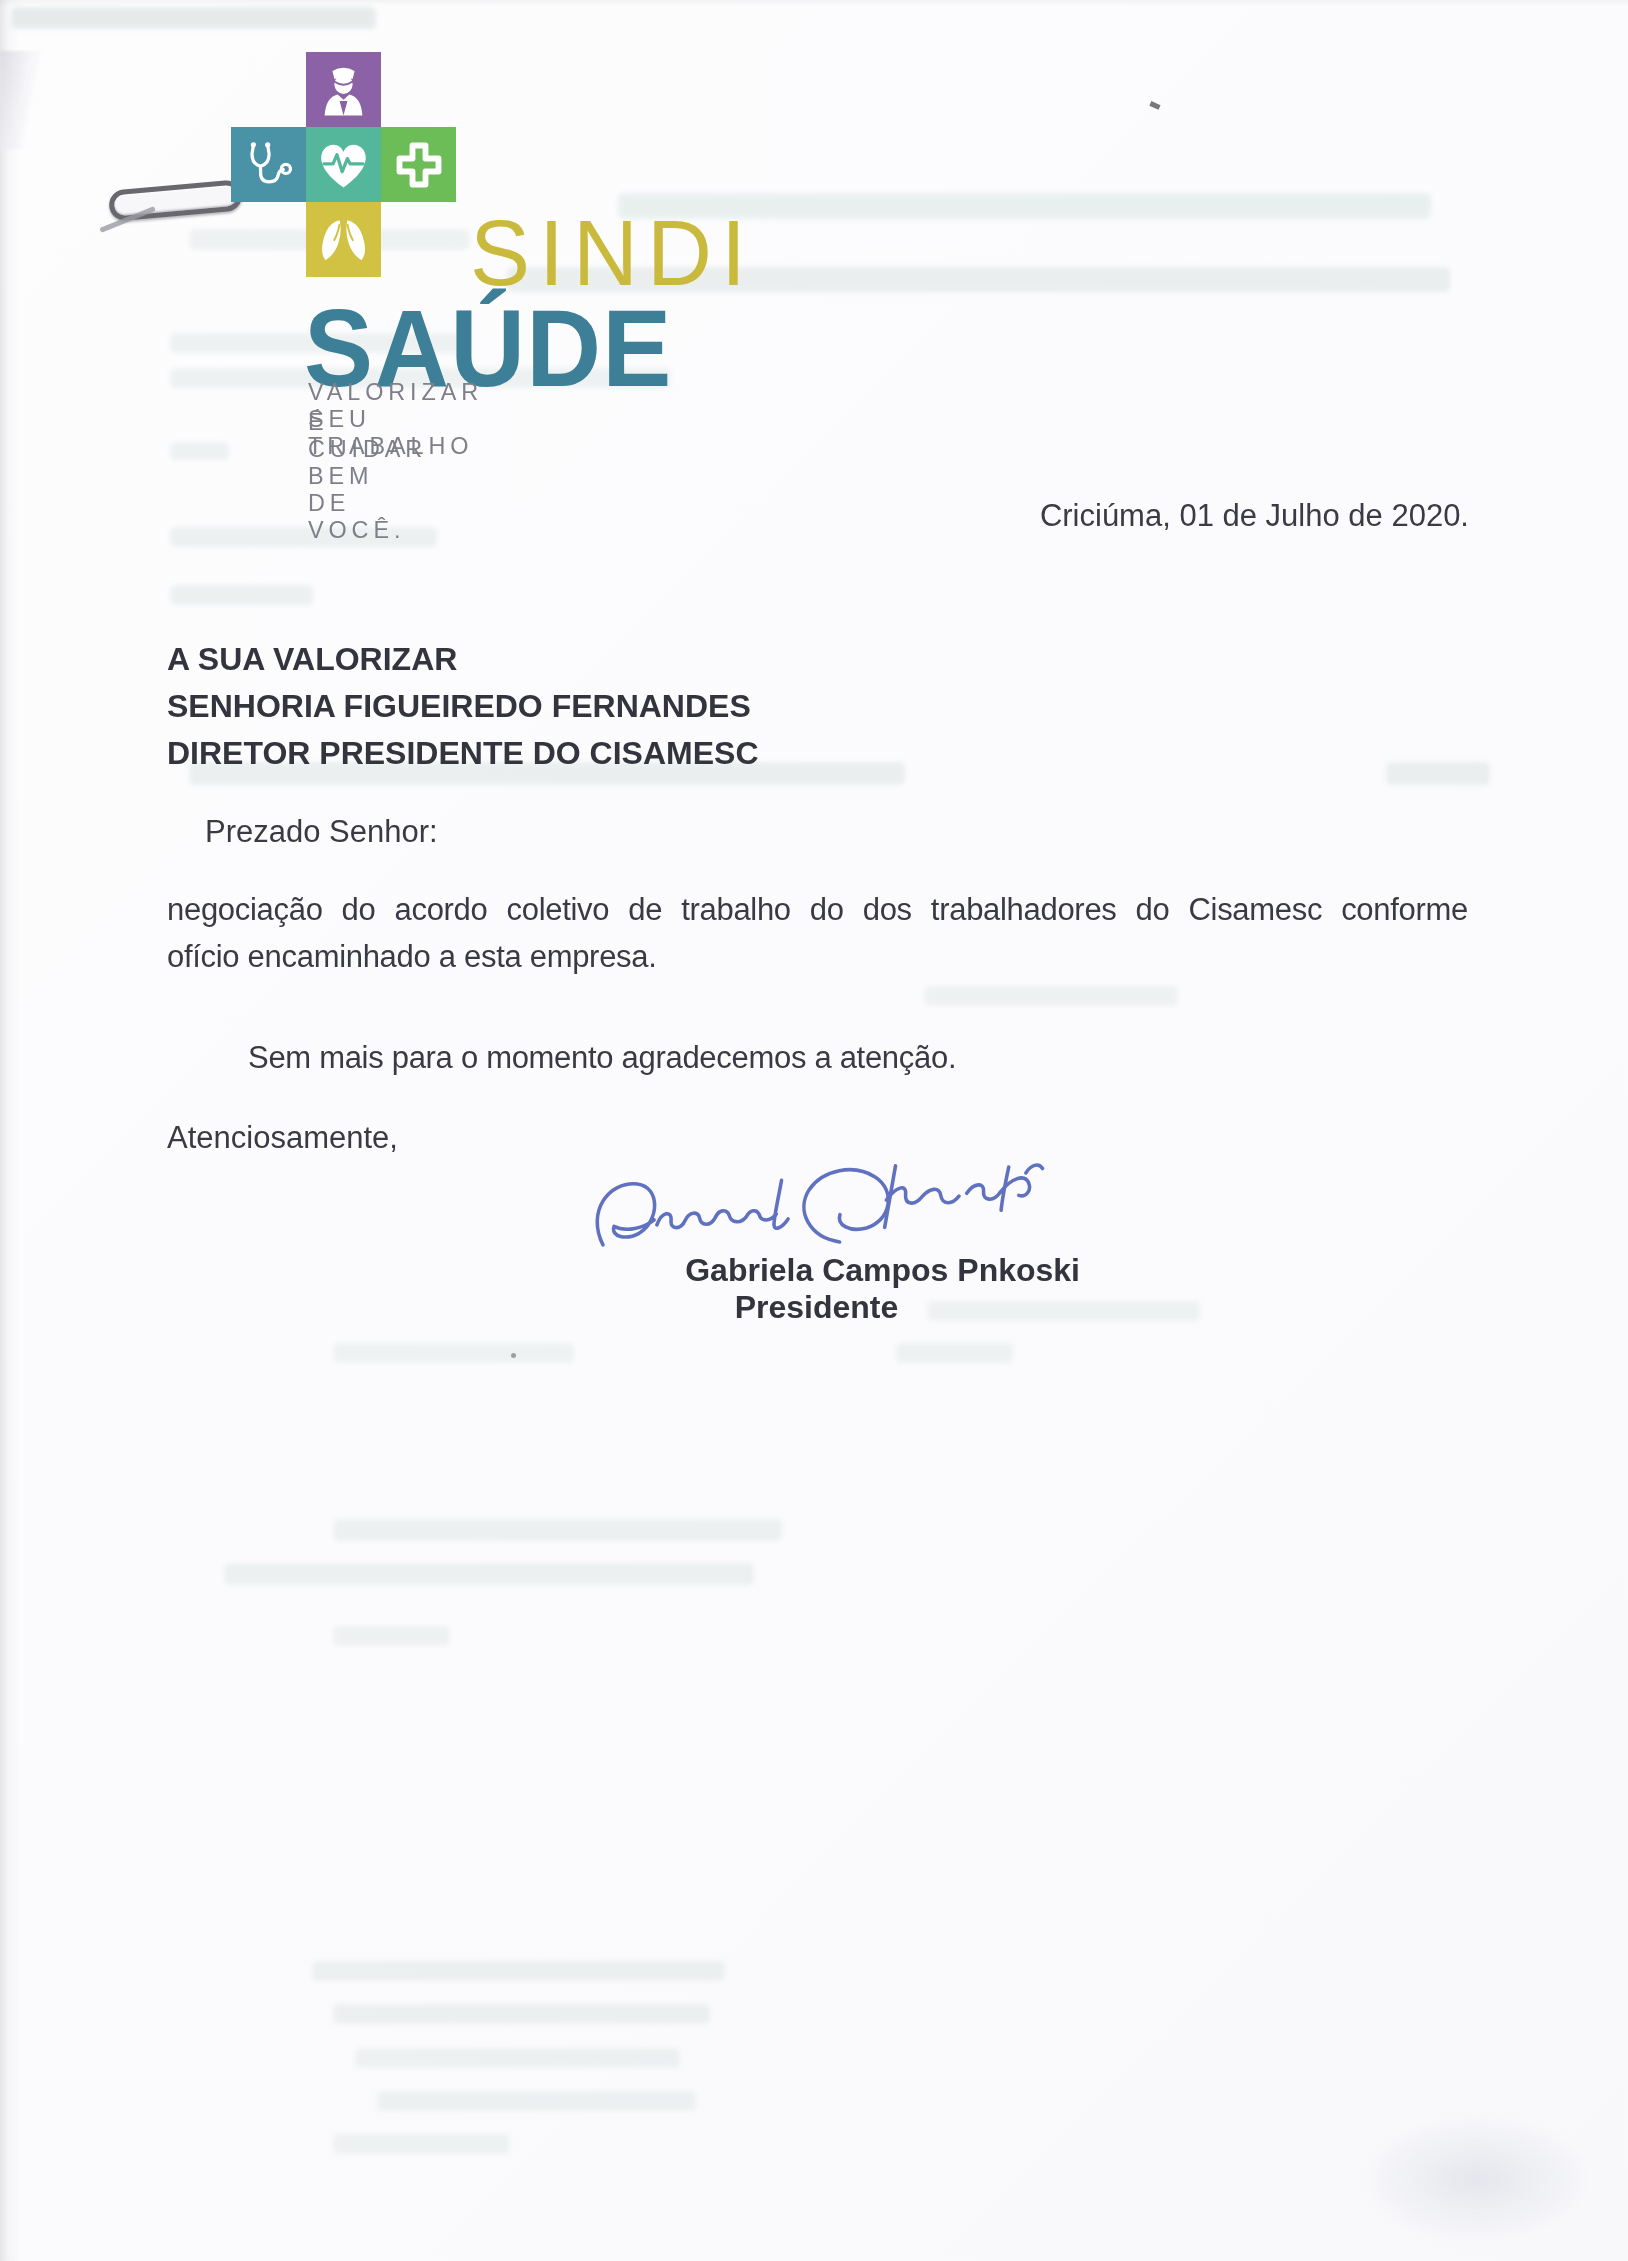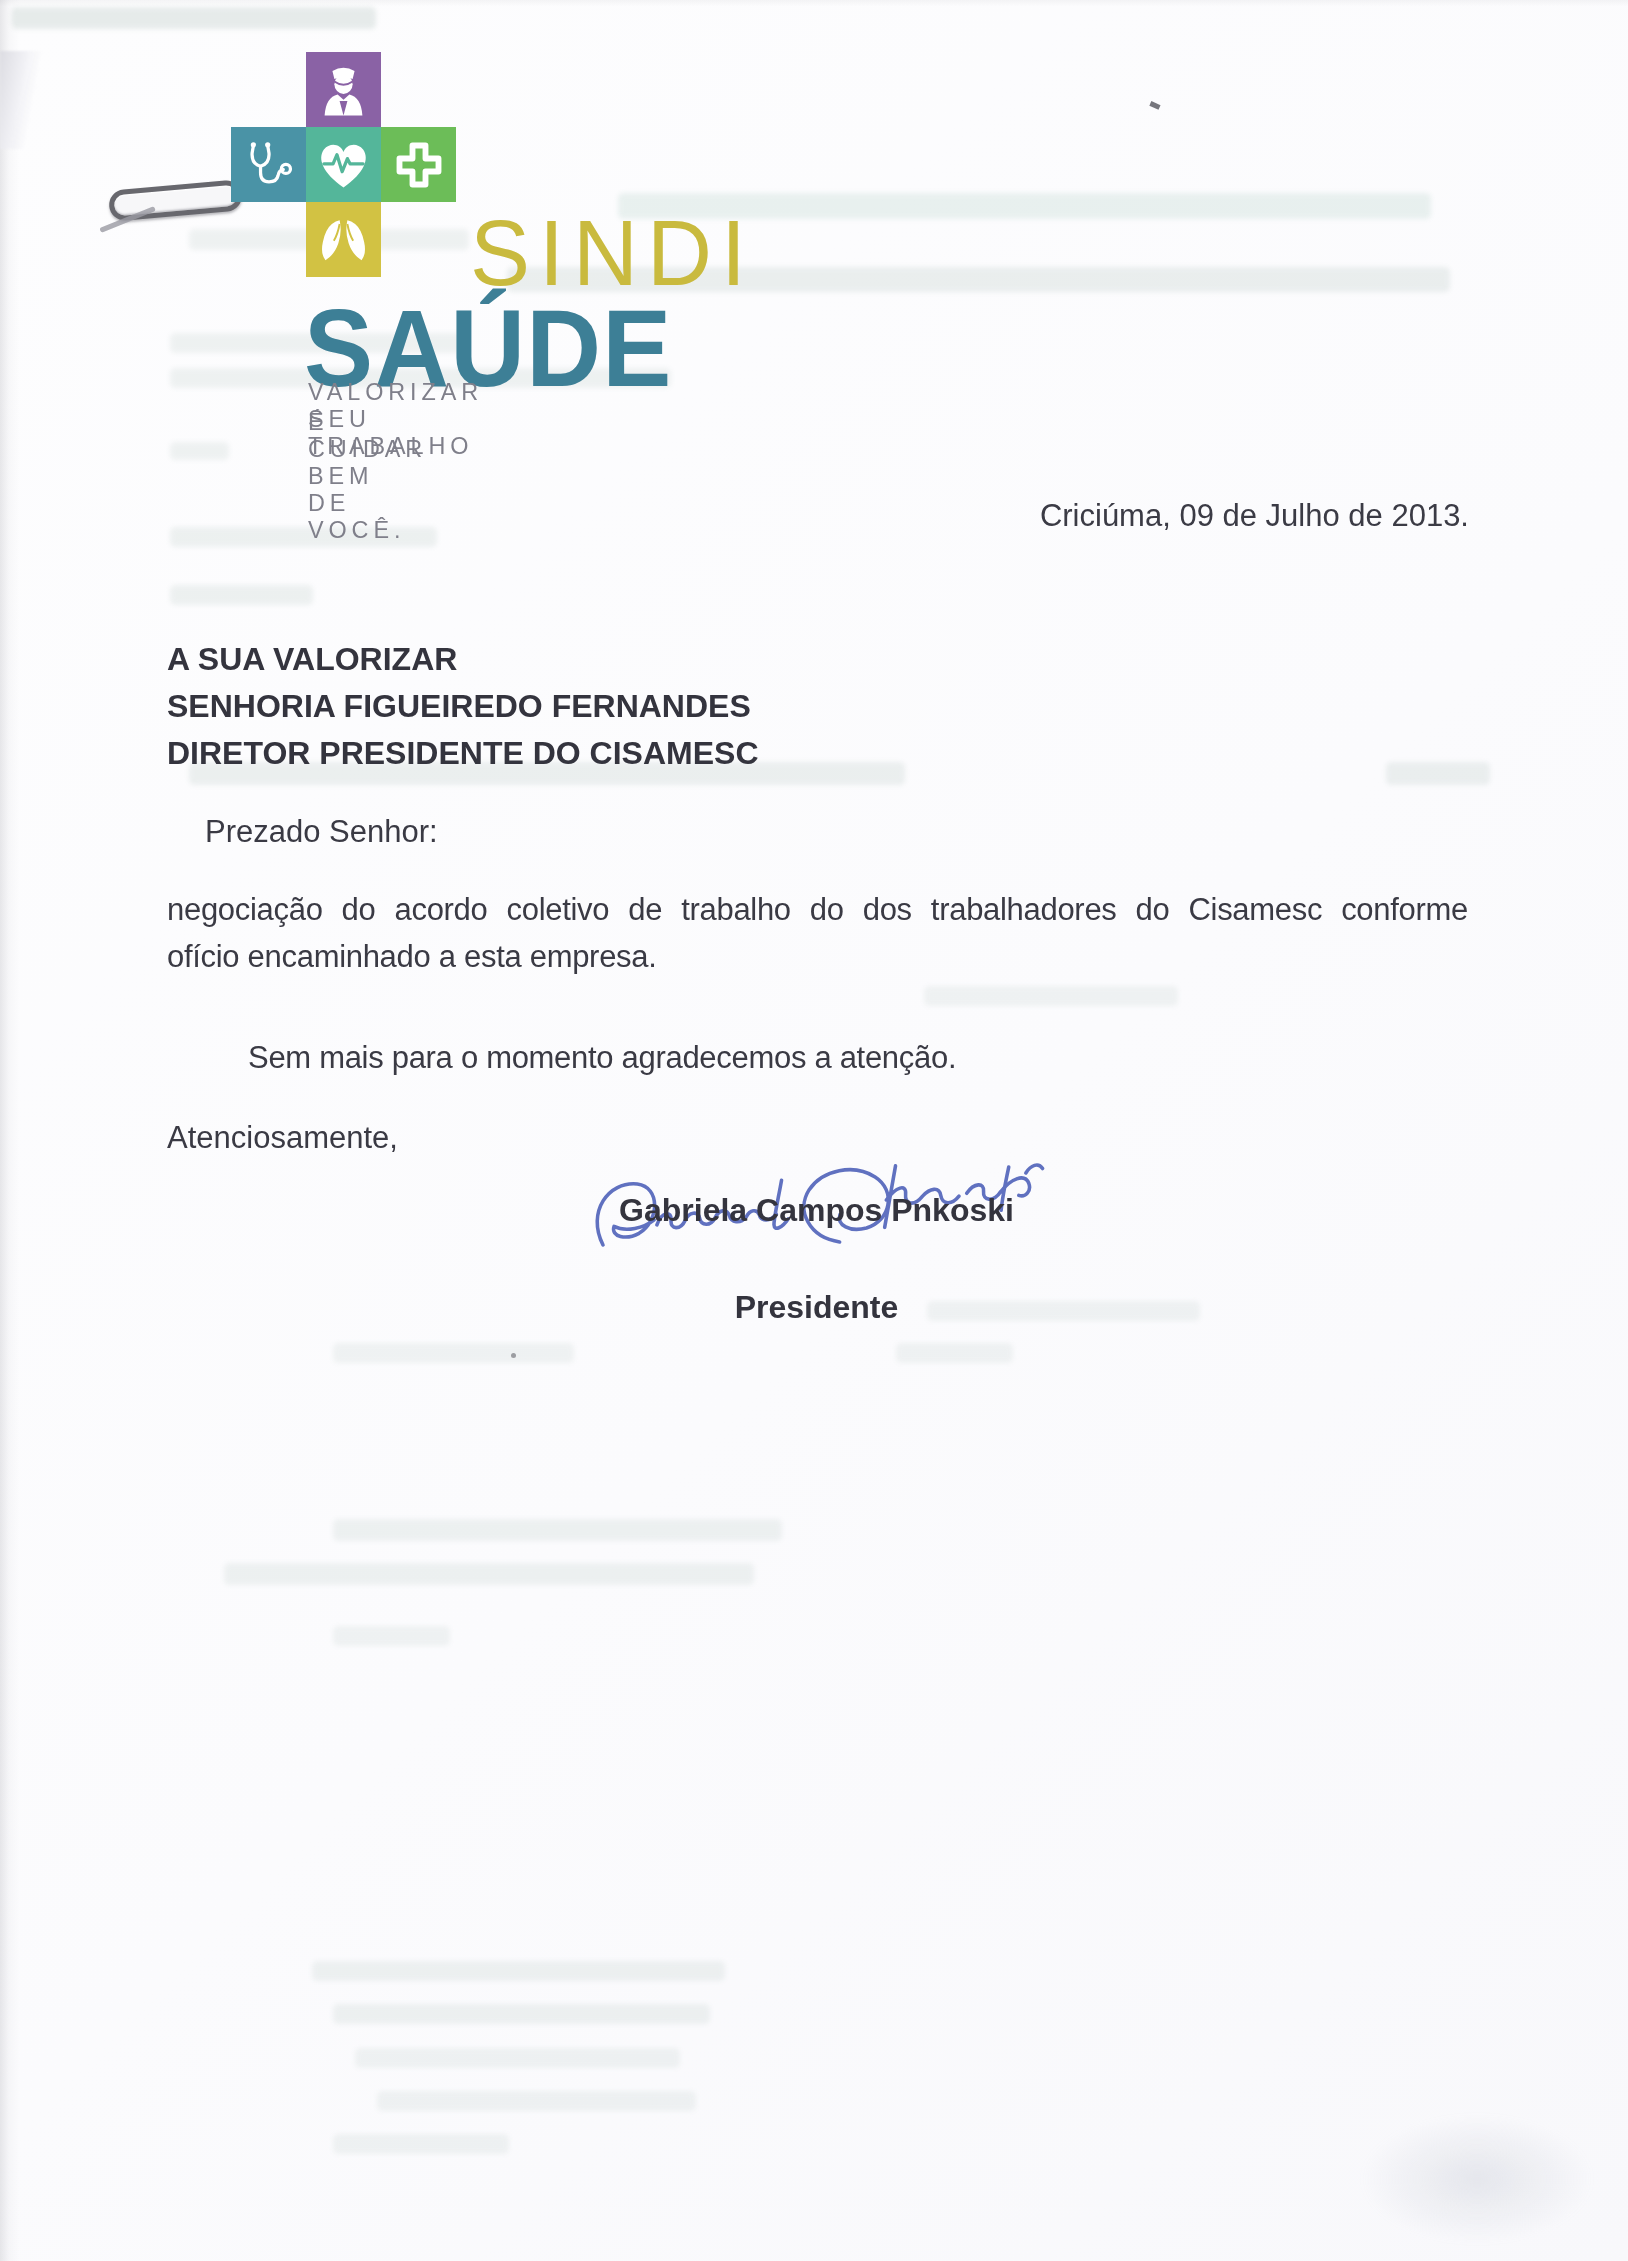--- a/index.html
+++ b/index.html
@@ -72,21 +72,21 @@
   .dateline{ right:160px; top:498px; font-size:31px; color:#3b3b45; }
   .recipient{ left:167px; top:636px; font-size:32px; font-weight:700; line-height:47px; color:#34343e; white-space:nowrap; position:absolute; }
   .salutation{ left:167px; top:814px; font-size:31px;margin-left:38px; }
   .bodyblock{ position:absolute; left:167px; top:886px; width:1301px; font-size:31px; line-height:47px; letter-spacing:-0.3px; color:#3a3a44; }
   .p-line{ text-align:justify; text-align-last:justify; }
   .p-line.first{ text-indent:96px; }
   .p-line.last{ text-align-last:left; }
   .para2{ left:152px; top:1040px; font-size:31px; letter-spacing:-0.3px; text-indent:96px; position:absolute; width:1301px; white-space:nowrap; }
   .closing{ left:167px; top:1120px; font-size:31px; }
 
-  .sig-name { position:absolute; left:553px; top:1192px; width:527px; text-align:center; font-size:32px; font-weight:700; color:#34343e; }
+  .sig-name { position:absolute; left:553px; top:1252px; width:527px; text-align:right; font-size:32px; font-weight:700; color:#34343e; }
   .sig-title{ position:absolute; left:553px; top:1289px; width:527px; text-align:center; font-size:32px; font-weight:700; color:#34343e; }
   .signature-svg{ position:absolute; left:580px; top:1157px; transform:rotate(-2deg); }
 
   
   .ghost{
     position:absolute; border-radius:5.2px; filter:blur(2.6px);
     background:rgba(118,148,138,1);
   }
   .speck{ position:absolute; background:#4a4a52; }
 
@@ -182,21 +182,21 @@
           <path d="M36 14 Q33 30 27 40 M48 14 Q51 30 57 40" stroke="#d2c243" stroke-width="3" fill="none"></path>
         </svg>
       </span>
     </div>
     <div class="sindi">SINDI</div>
     <div class="saude">SAÚDE</div>
     <div class="tagline l1">VALORIZAR SEU TRABALHO</div>
     <div class="tagline l2">É CUIDAR BEM DE VOCÊ.</div>
   </div>
 
-  <div class="t dateline">Criciúma, 09 de Julho de 2013.</div>
+  <div class="t dateline">Criciúma, 01 de Julho de 2020.</div>
 
   <div class="recipient">
     <div>A SUA VALORIZAR</div>
     <div>SENHORIA FIGUEIREDO FERNANDES</div>
     <div>DIRETOR PRESIDENTE DO CISAMESC</div>
   </div>
 
   <div class="t salutation">Prezado Senhor:</div>
 
   <div class="bodyblock">

